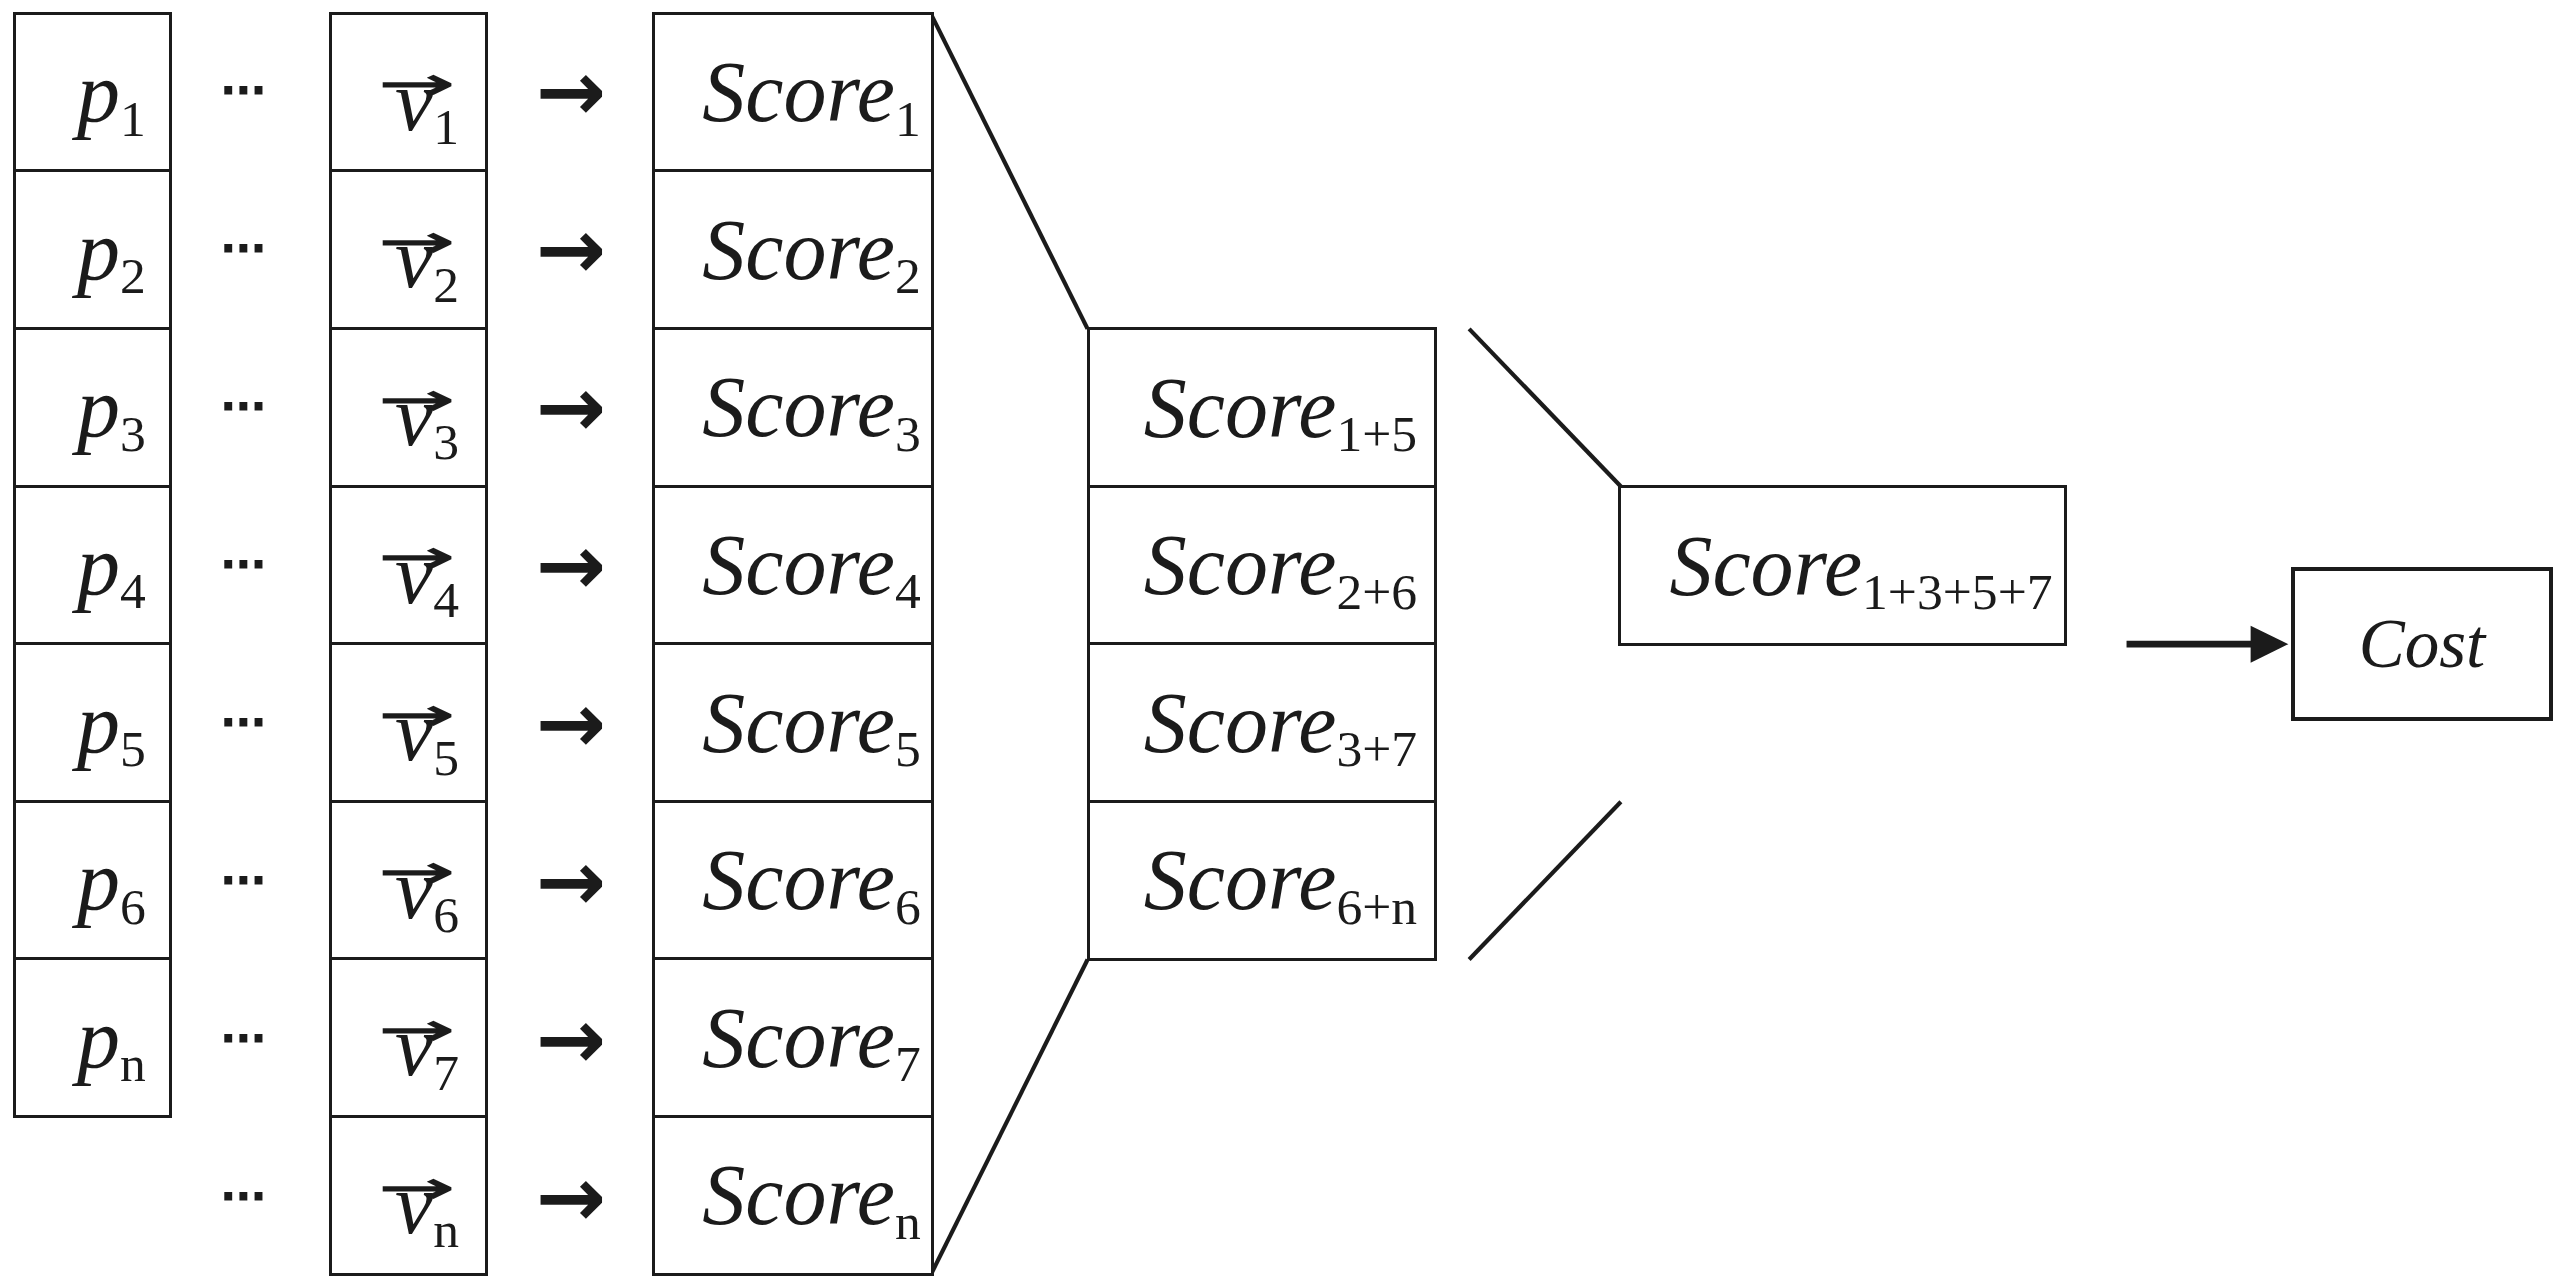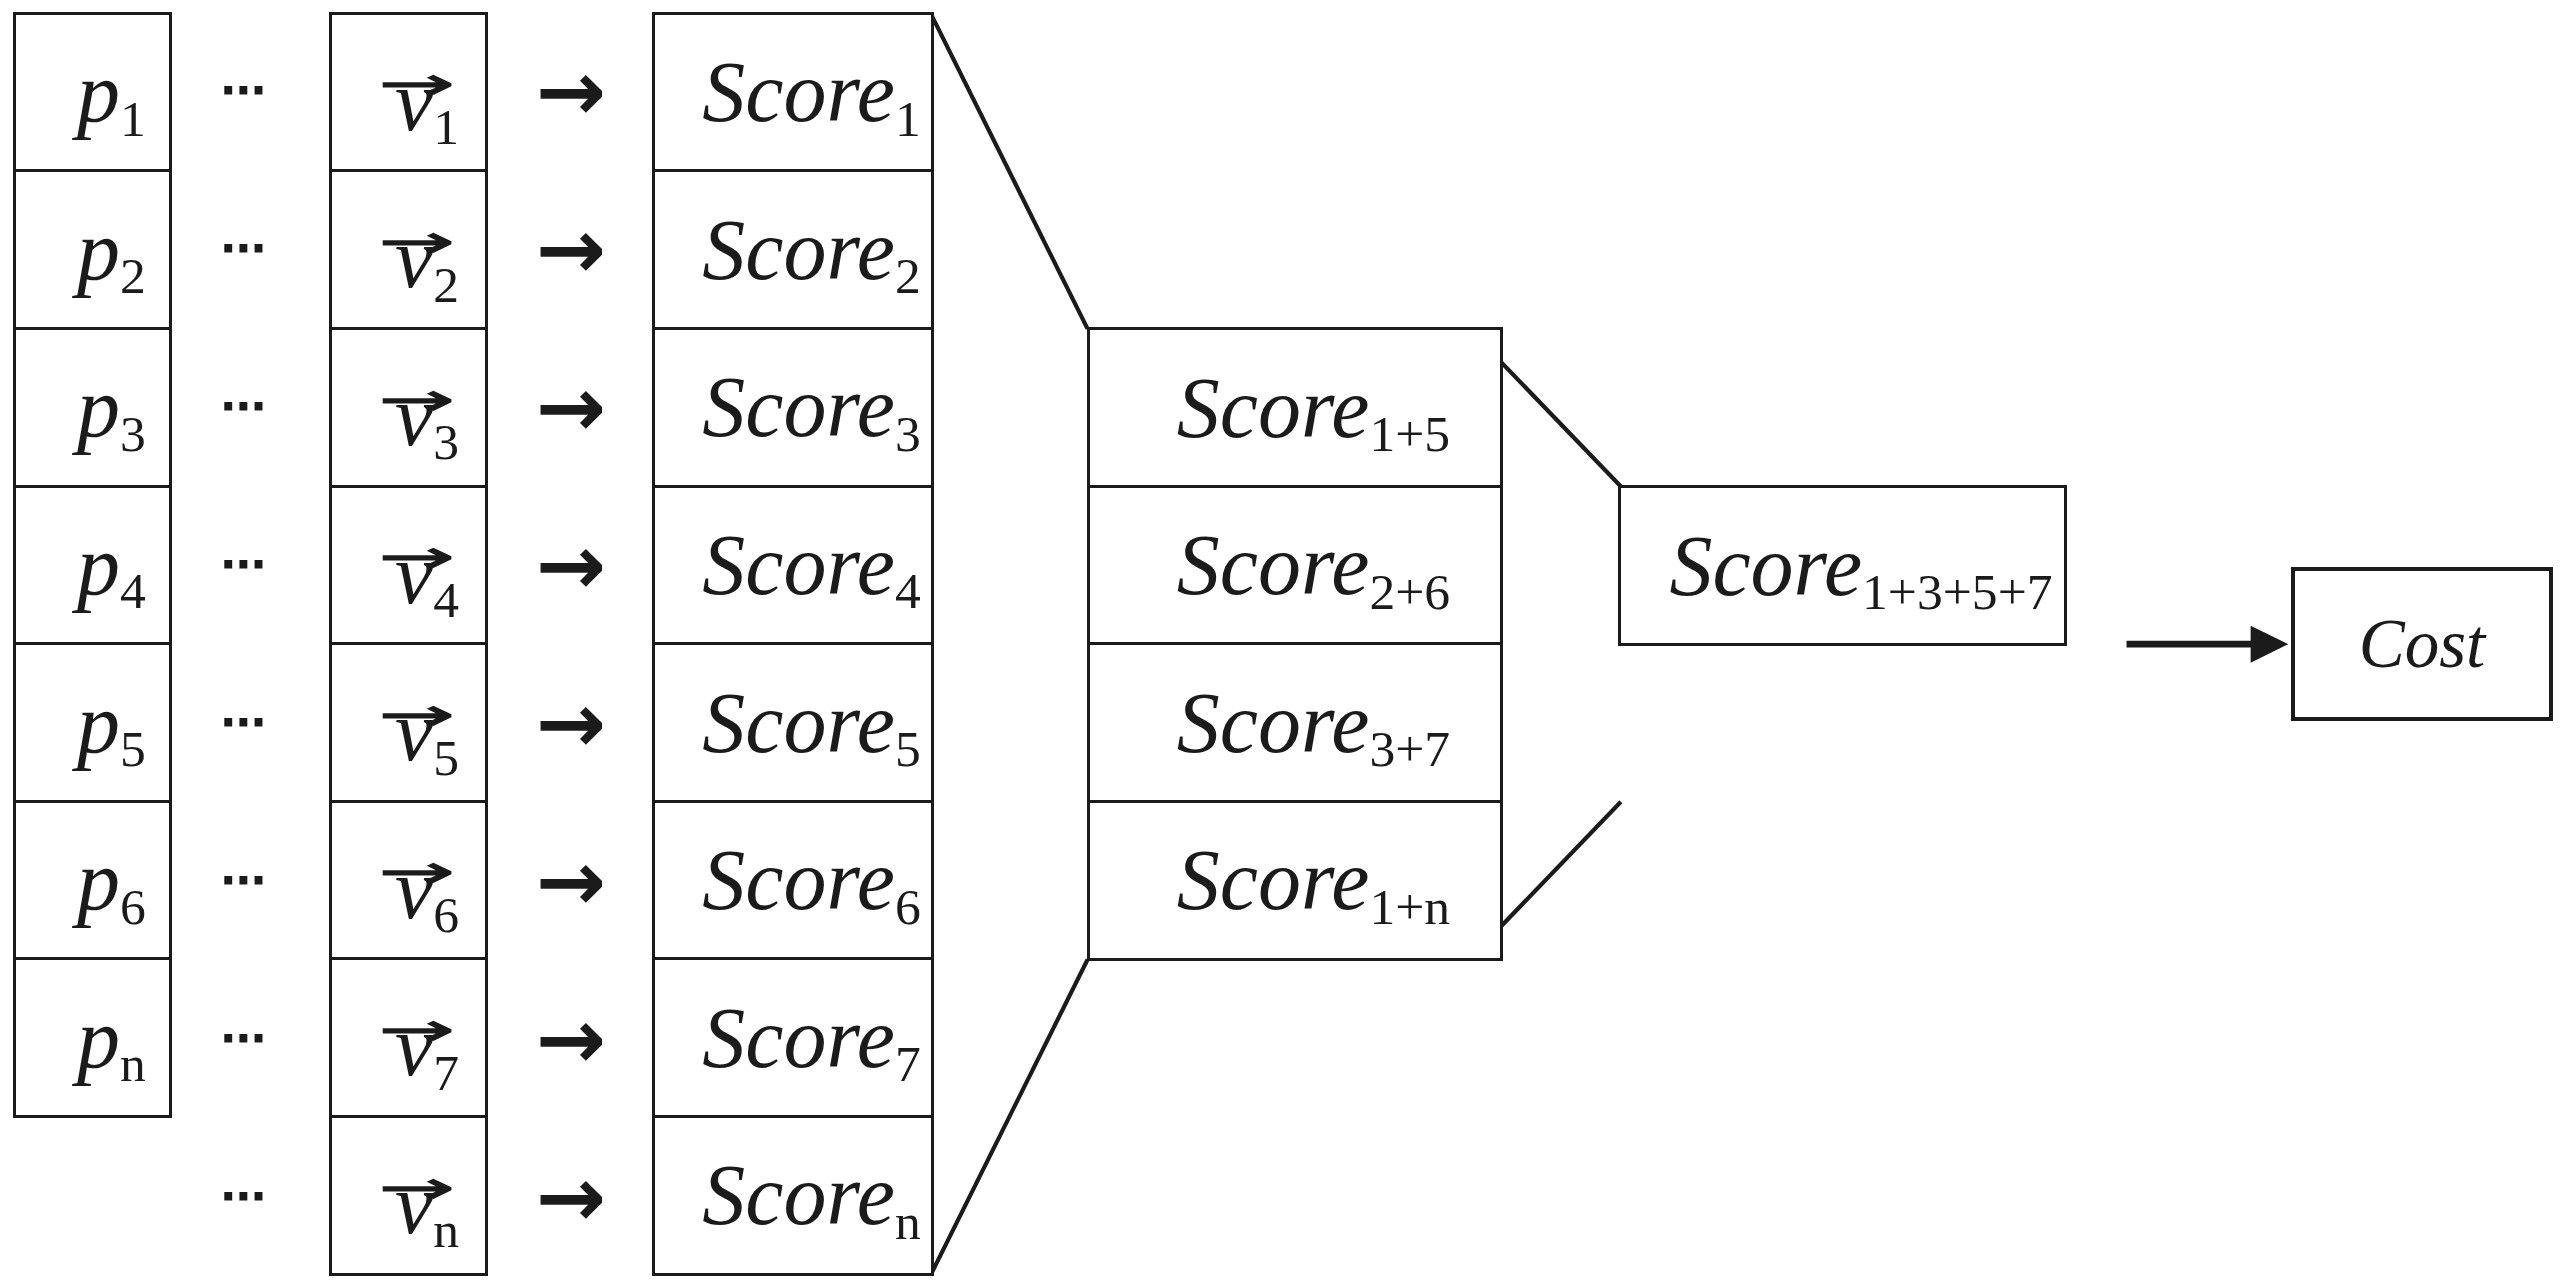--- a/index.html
+++ b/index.html
@@ -55,21 +55,21 @@
   .map-arrow {
     font-size: 84px; font-weight: bold; color: #1b1b1b;
     font-family: "DejaVu Sans", sans-serif;
   }
 
   #p-col      { left: 13.4px;   top: 11.7px;  width: 159px; }
   #dots-col   { left: 191px;  top: 11.7px;  width: 104px; }
   #v-col      { left: 329px;  top: 11.7px;  width: 159px; }
   #arrow-col  { left: 515px;  top: 11.7px;  width: 112px; }
   #score-col  { left: 652px;  top: 11.7px;  width: 282px; }
-  #stage2-col { left: 1087px; top: 327px; width: 416px; }
+  #stage2-col { left: 1087px; top: 327px; width: 350px; }
   #stage3-col { left: 1618px; top: 485px; width: 449px; }
 
   #cost-box {
     position: absolute; left: 2291px; top: 567px; width: 262px; height: 154px;
     border: 4.2px solid #1b1b1b; background: #ffffff;
     display: flex; align-items: center; justify-content: center;
   }
   #cost-box .math { font-size: 69px; }
 </style>
 </head>
@@ -222,21 +222,21 @@
     <div class="cell">
         <span class="math"><span>Score</span><sub class="msub">1+5</sub></span>
       </div>
     <div class="cell">
         <span class="math"><span>Score</span><sub class="msub">2+6</sub></span>
       </div>
     <div class="cell">
         <span class="math"><span>Score</span><sub class="msub">3+7</sub></span>
       </div>
     <div class="cell">
-        <span class="math"><span>Score</span><sub class="msub">1+n</sub></span>
+        <span class="math"><span>Score</span><sub class="msub">6+n</sub></span>
       </div>
   </div>
 
   <div class="col" id="stage3-col">
     <div class="cell">
         <span class="math"><span>Score</span><sub class="msub">1+3+5+7</sub></span>
       </div>
   </div>
 
   <div id="cost-box">

